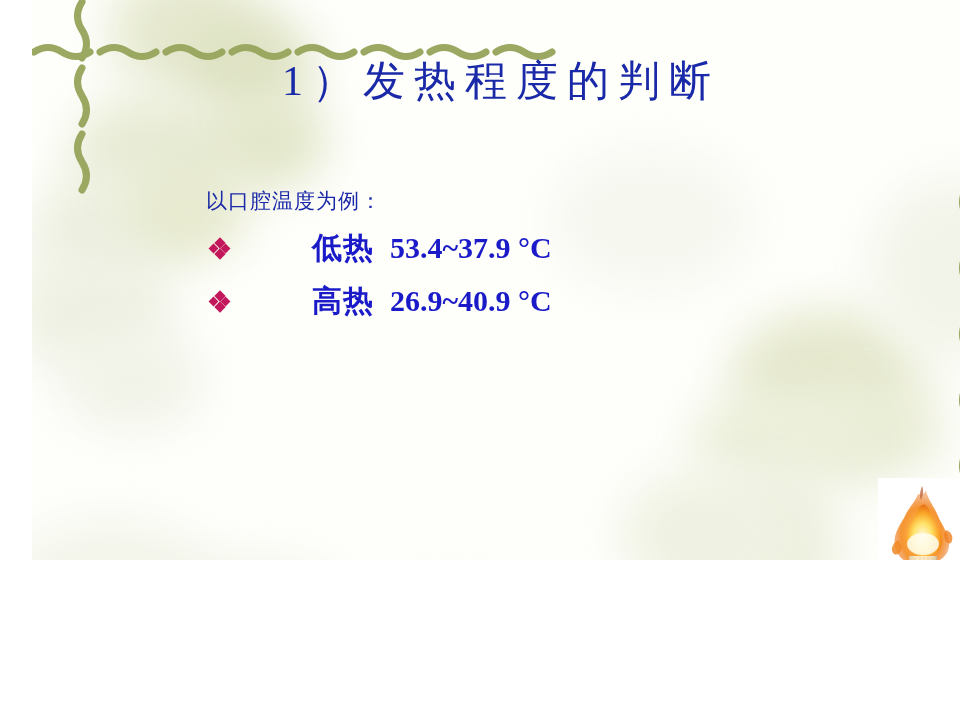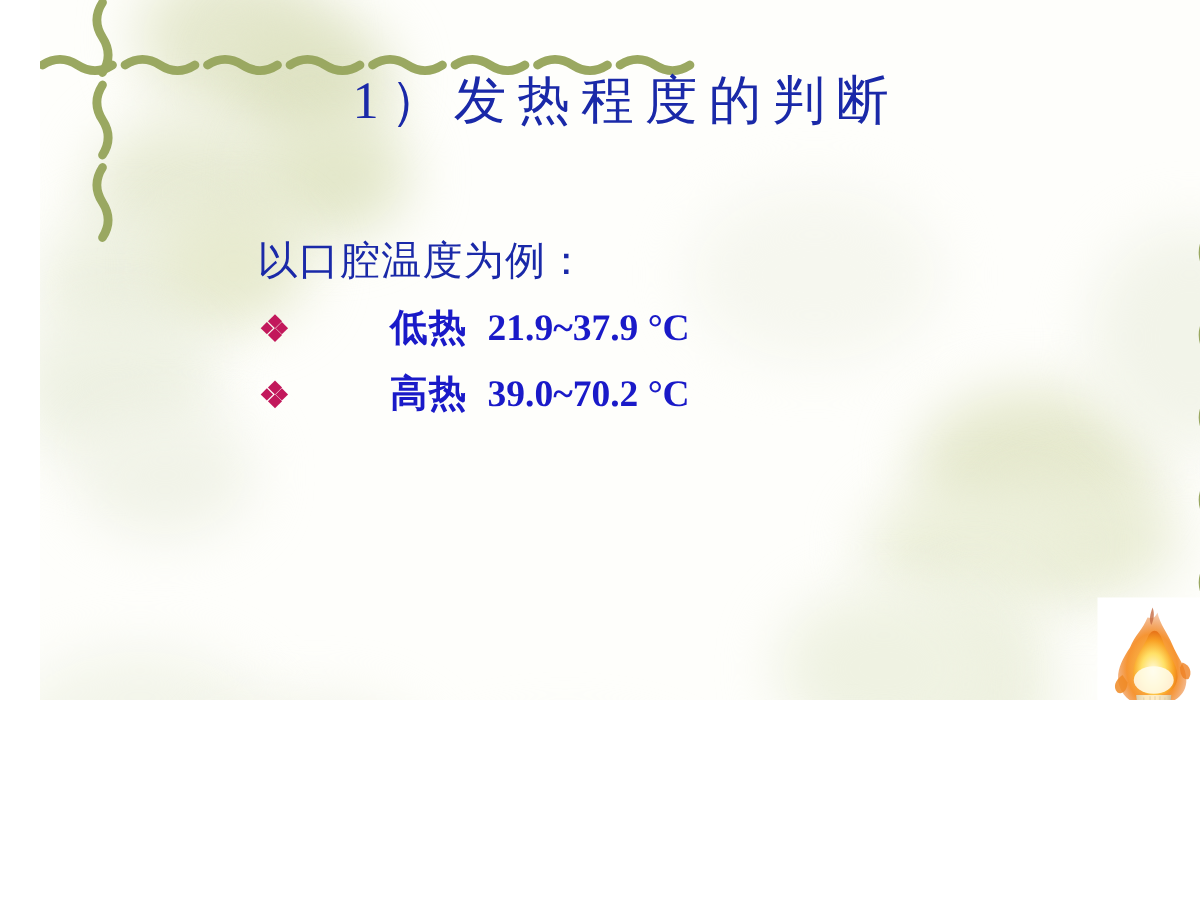--- a/index.html
+++ b/index.html
@@ -55,21 +55,21 @@
   }
 
   
   #body-block {
     position: absolute;
     left: 174px;
     top: 188px;
     width: 660px;
   }
   .lead-line {
-    font-size: 32px;
+    font-size: 21px;
     color: #1a29a8;
     font-weight: 400;
     letter-spacing: 1px;
     line-height: 1.25;
     margin-bottom: 8px;
     font-family: "Liberation Serif", "DejaVu Serif", serif;
   }
   .bullet-row {
     display: flex;
     align-items: center;
@@ -211,36 +211,36 @@
     <div class="bullet-row">
       <span class="bullet-mark">
         <span class="diamond-cluster">
             <i class="d-top"></i>
             <i class="d-left"></i>
             <i class="d-right"></i>
             <i class="d-bottom"></i>
           </span>
       </span>
       <span class="bullet-text">
-        <span class="cn">低热</span><span>&nbsp;&nbsp;</span><span class="num">21.9~37.9 °C</span>
+        <span class="cn">低热</span><span>&nbsp;&nbsp;</span><span class="num">53.4~37.9 °C</span>
       </span>
     </div>
 
 
     <div class="bullet-row">
       <span class="bullet-mark">
         <span class="diamond-cluster">
             <i class="d-top"></i>
             <i class="d-left"></i>
             <i class="d-right"></i>
             <i class="d-bottom"></i>
           </span>
       </span>
       <span class="bullet-text">
-        <span class="cn">高热</span><span>&nbsp;&nbsp;</span><span class="num">39.0~70.2 °C</span>
+        <span class="cn">高热</span><span>&nbsp;&nbsp;</span><span class="num">26.9~40.9 °C</span>
       </span>
     </div>
 
 
   </div>
 
   <div id="torch-figure">
     <svg width="90" height="242" viewBox="0 0 90 242" xmlns="http://www.w3.org/2000/svg">
       <defs>
         <radialGradient id="flameCore" cx="45%" cy="62%" r="60%">

